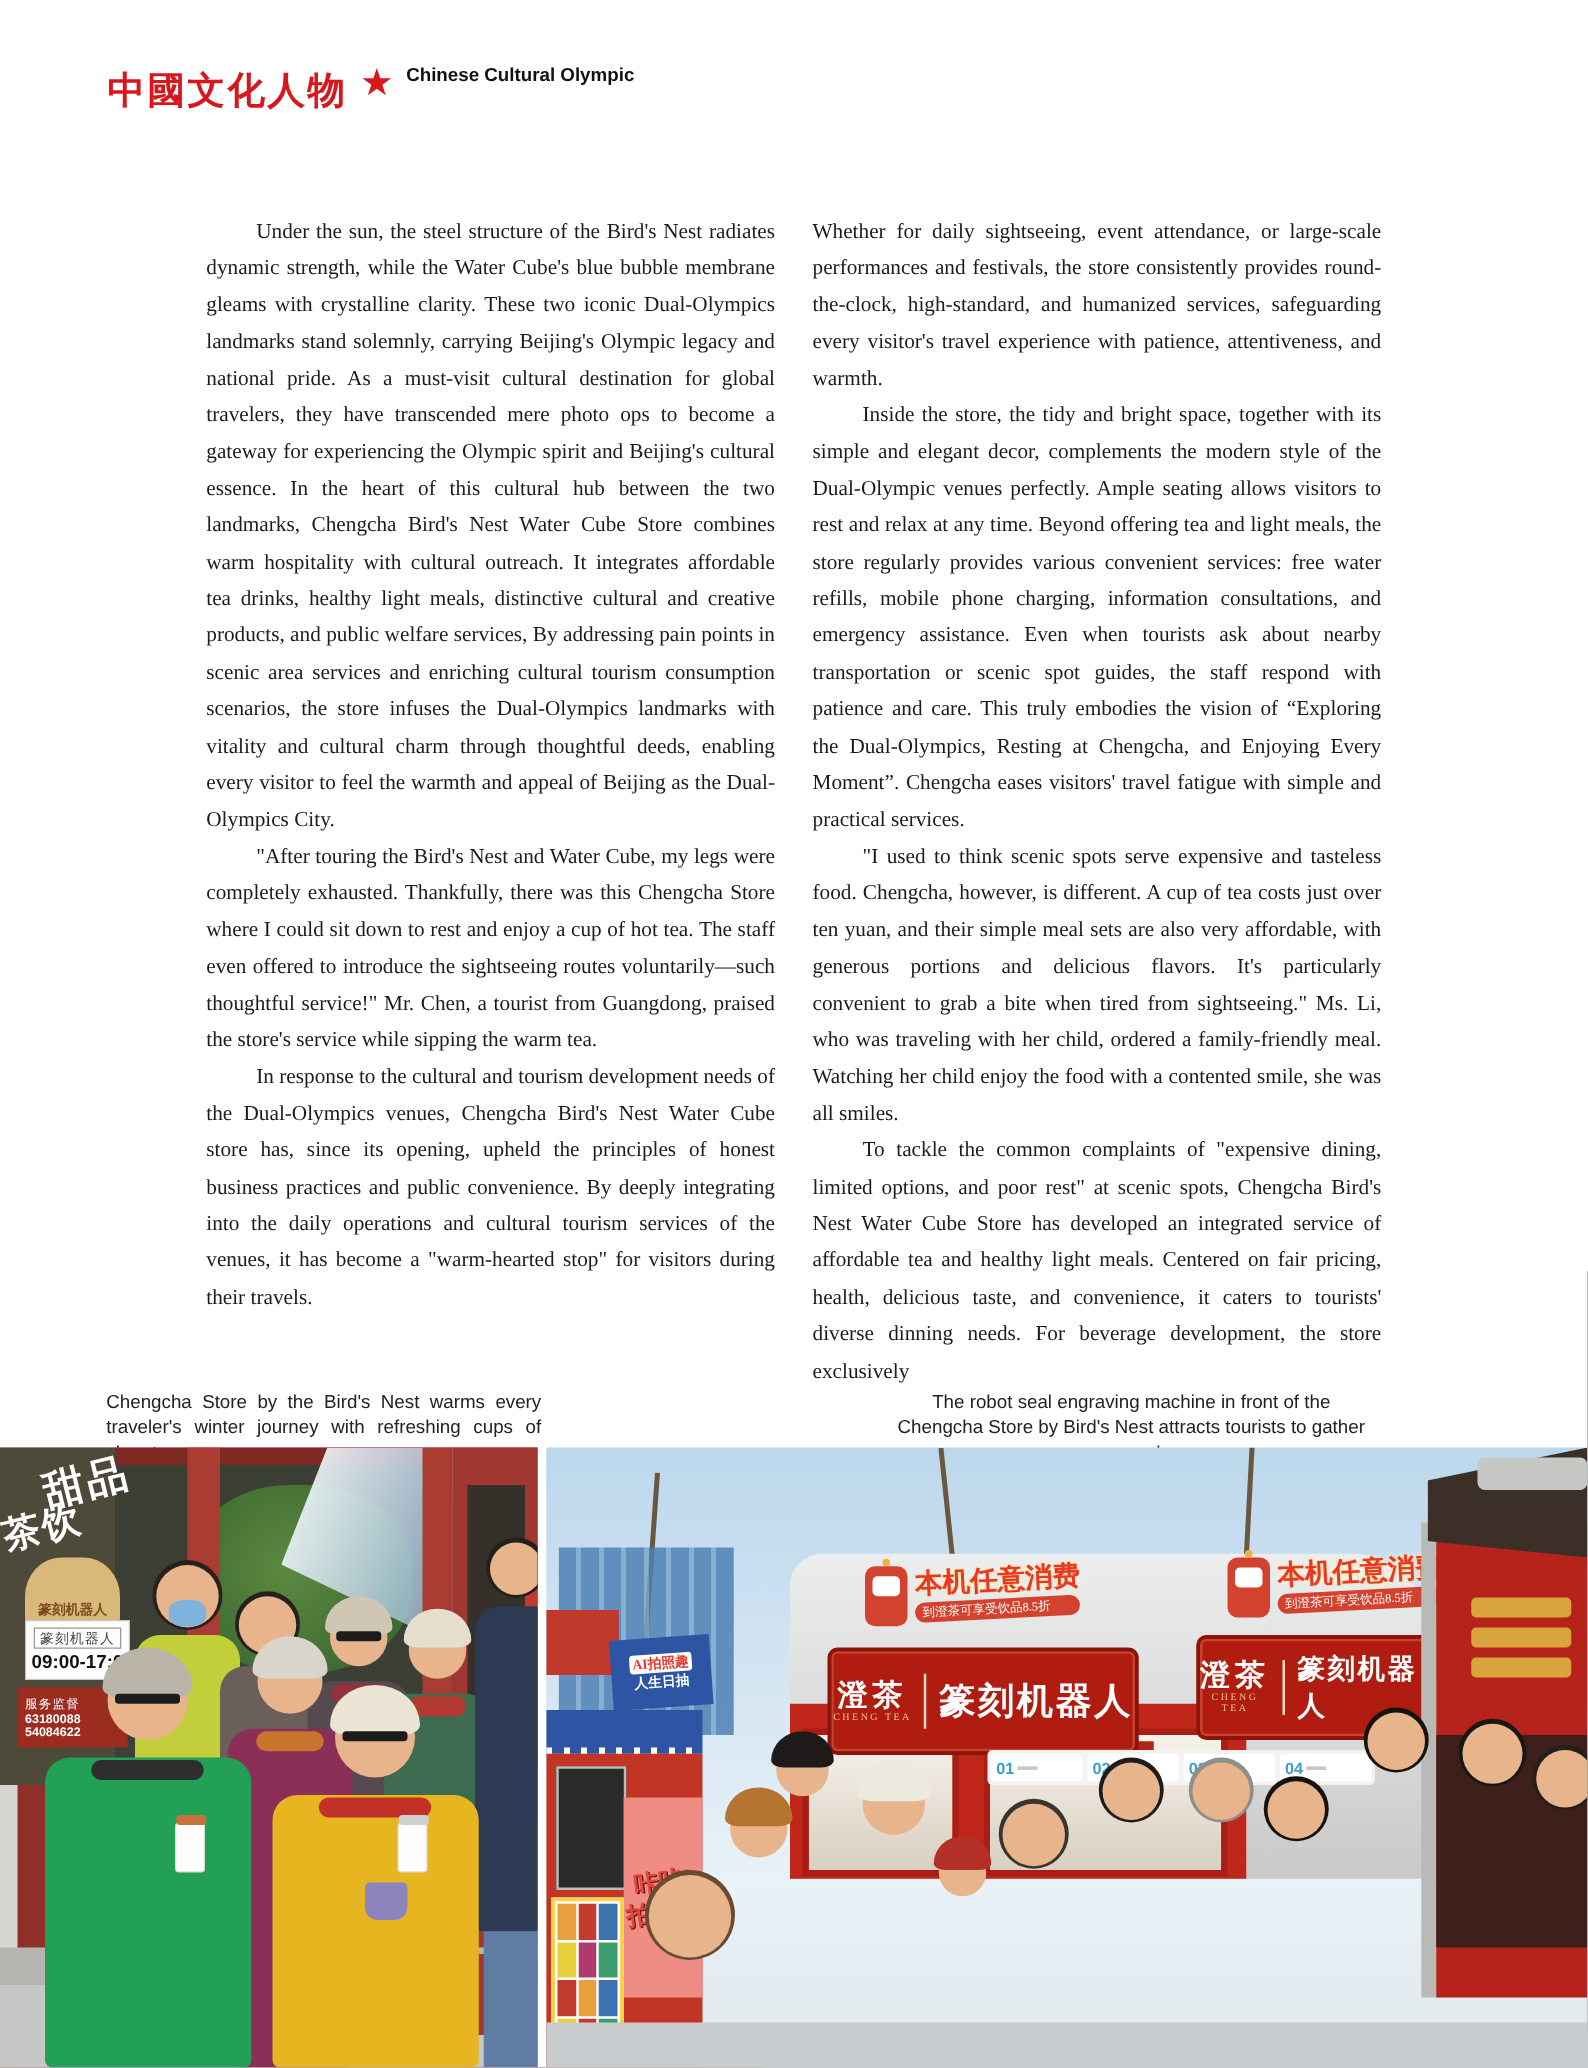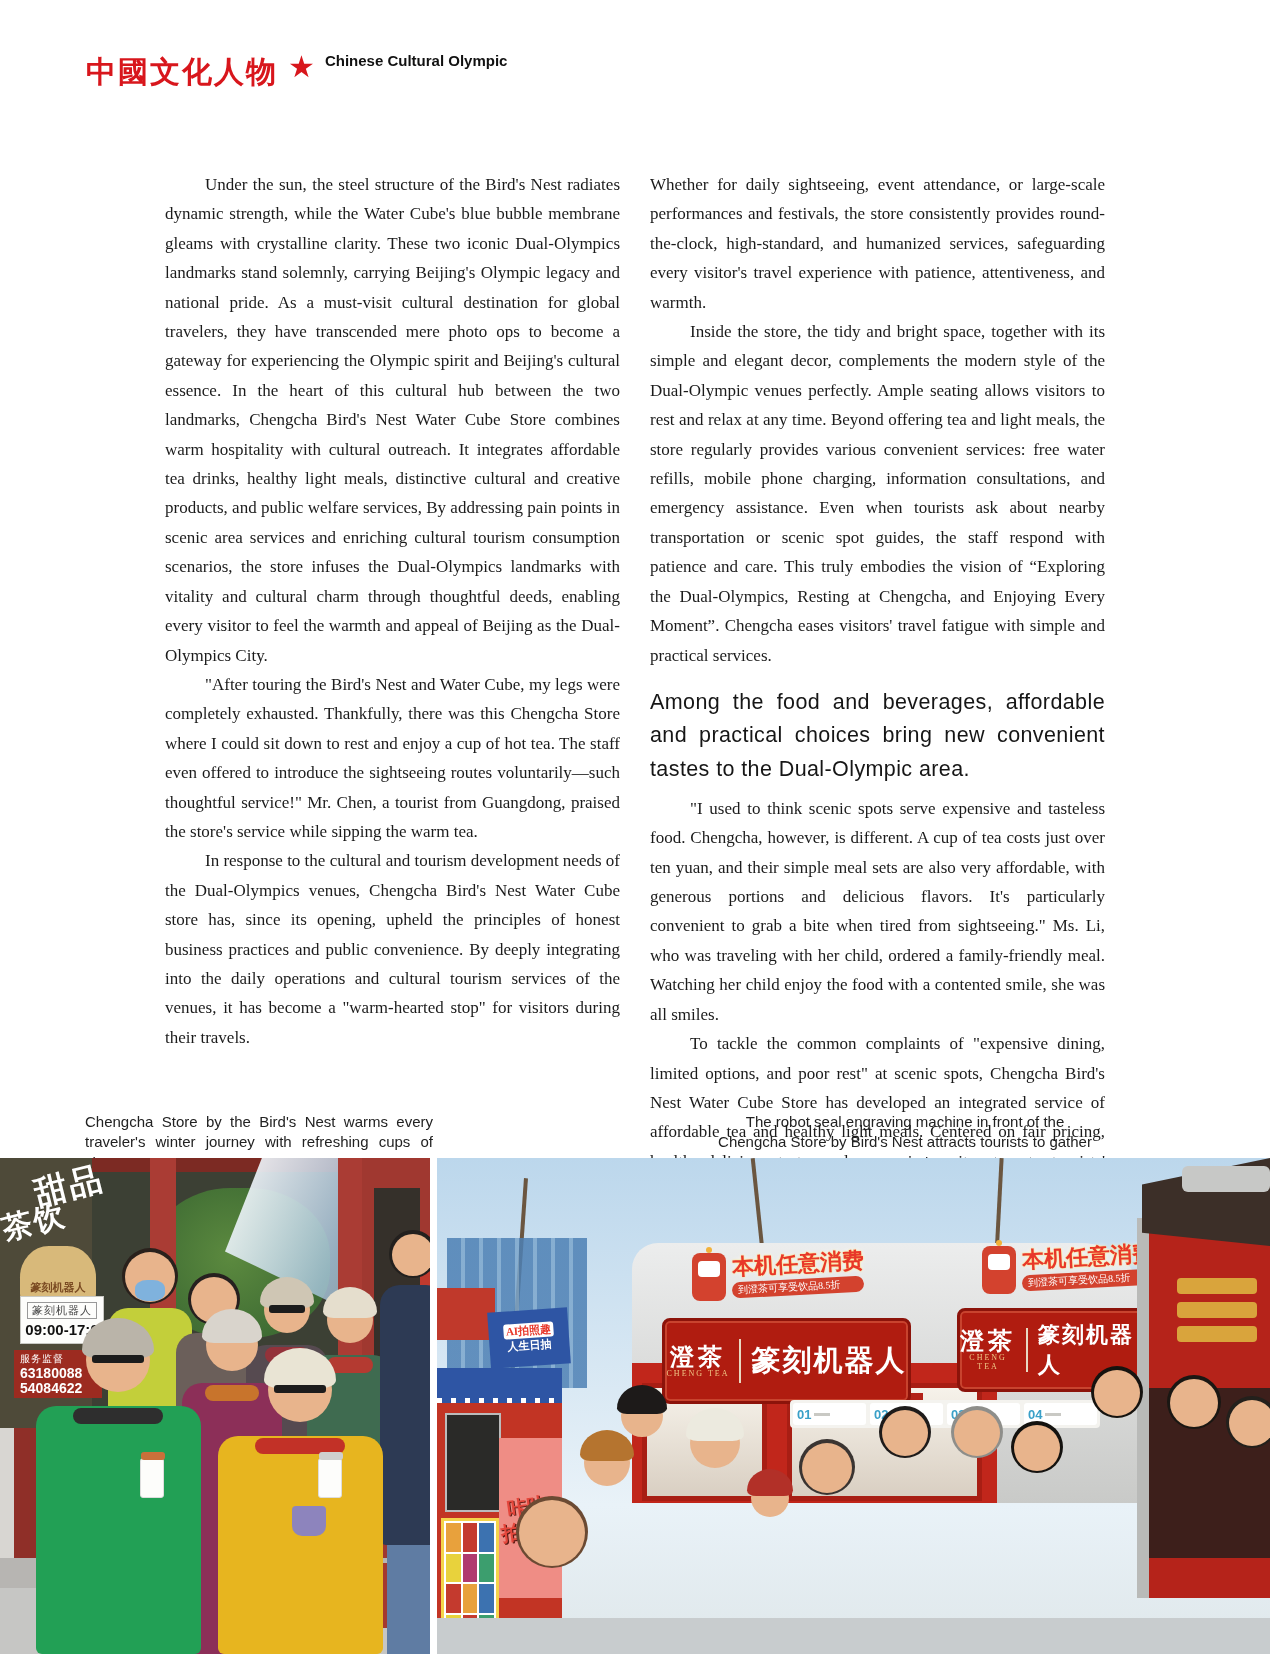--- a/index.html
+++ b/index.html
@@ -46,21 +46,21 @@
   .lp-cjk{color:#fff;font-weight:bold;transform:rotate(-14deg);font-size:30px;letter-spacing:2px;}
   .lp-gold{left:20px;top:88px;width:76px;height:82px;background:#d8b97a;border-radius:38% 38% 42% 42%;
            display:flex;flex-direction:column;align-items:center;justify-content:center;color:#7a4a22;font-size:11px;font-weight:bold;}
   .lp-hours{left:20px;top:138px;width:82px;height:46px;background:#fdfdfb;border:1px solid #c9c9c4;
             display:flex;flex-direction:column;align-items:center;justify-content:center;gap:2px;}
   .lp-hours .lbl{font-size:11px;color:#444;border:1px solid #999;padding:0 4px;letter-spacing:1px;}
   .lp-hours .val{font-family:"Liberation Sans",sans-serif;font-size:15px;font-weight:bold;color:#111;white-space:nowrap;}
   .lp-hot{left:14px;top:192px;width:88px;height:48px;background:#9c2b20;color:#fff;
           display:flex;flex-direction:column;align-items:flex-start;justify-content:center;padding-left:6px;box-sizing:border-box;}
   .lp-hot .lbl{font-size:10px;letter-spacing:1px;}
-  .lp-hot .num{font-family:"Liberation Sans",sans-serif;font-size:14px;font-weight:bold;line-height:1.1;}
+  .lp-hot .num{font-family:"Liberation Sans",sans-serif;font-size:10px;font-weight:bold;line-height:1.1;}
   
   .rp-bldg{left:10px;top:80px;width:140px;height:150px;background:repeating-linear-gradient(90deg,#4d80b4 0 14px,#7ba6cc 14px 18px);opacity:.85;}
   .rp-tree{width:4px;background:#6b5640;}
   .rp-kiosk{left:195px;top:85px;width:510px;height:260px;background:linear-gradient(#eceded,#c9cac8);border-radius:26px 60px 0 0;}
   .rp-red{left:195px;top:205px;width:365px;height:140px;background:#c1261b;}
   .rp-glass{top:225px;height:118px;background:linear-gradient(#f6f2ea,#d9cfc2);border:5px solid #a81e14;box-sizing:border-box;}
   .rp-vtext{writing-mode:vertical-rl;color:#fff;background:#b32218;font-size:10px;padding:4px 1px;letter-spacing:2px;}
   .rp-sign{background:#b01c10;border:3px solid #8c130a;border-radius:8px;box-shadow:0 0 0 2px #c8432e inset;
            display:flex;align-items:center;justify-content:center;gap:10px;color:#fff;}
   .rp-sign .zh{font-size:24px;font-weight:bold;letter-spacing:4px;line-height:1;text-align:center;}
@@ -126,21 +126,20 @@
 
   <div class="columns">
     <div class="col">
       <p>Under the sun, the steel structure of the Bird's Nest radiates dynamic strength, while the Water Cube's blue bubble membrane gleams with crystalline clarity. These two iconic Dual-Olympics landmarks stand solemnly, carrying Beijing's Olympic legacy and national pride. As a must-visit cultural destination for global travelers, they have transcended mere photo ops to become a gateway for experiencing the Olympic spirit and Beijing's cultural essence. In the heart of this cultural hub between the two landmarks, Chengcha Bird's Nest Water Cube Store combines warm hospitality with cultural outreach. It integrates affordable tea drinks, healthy light meals, distinctive cultural and creative products, and public welfare services, By addressing pain points in scenic area services and enriching cultural tourism consumption scenarios, the store infuses the Dual-Olympics landmarks with vitality and cultural charm through thoughtful deeds, enabling every visitor to feel the warmth and appeal of Beijing as the Dual-Olympics City.</p>
       <p>"After touring the Bird's Nest and Water Cube, my legs were completely exhausted. Thankfully, there was this Chengcha Store where I could sit down to rest and enjoy a cup of hot tea. The staff even offered to introduce the sightseeing routes voluntarily—such thoughtful service!"  Mr. Chen, a tourist from Guangdong, praised the store's service while sipping the warm tea.</p>
       <p>In response to the cultural and tourism development needs of the Dual-Olympics venues, Chengcha Bird's Nest Water Cube store has, since its opening, upheld the principles of honest business practices and public convenience. By deeply integrating into the daily operations and cultural tourism services of the venues, it has become a "warm-hearted stop" for visitors during their travels.</p>
     </div>
     <div class="col">
       <p class="noindent">Whether for daily sightseeing, event attendance, or large-scale performances and festivals, the store consistently provides round-the-clock, high-standard, and humanized services, safeguarding every visitor's travel experience with patience, attentiveness, and warmth.</p>
       <p>Inside the store, the tidy and bright space, together with its simple and elegant decor, complements the modern style of the Dual-Olympic venues perfectly. Ample seating allows visitors to rest and relax at any time. Beyond offering tea and light meals, the store regularly provides various convenient services: free water refills, mobile phone charging, information consultations, and emergency assistance. Even when tourists ask about nearby transportation or scenic spot guides, the staff respond with patience and care. This truly embodies the vision of “Exploring the Dual-Olympics, Resting at Chengcha, and Enjoying Every Moment”. Chengcha eases visitors' travel fatigue with simple and practical services.</p>
-      <div class="subhead">Among the food and beverages, affordable and practical choices bring new convenient tastes to the Dual-Olympic area.</div>
       <p>"I used to think scenic spots serve expensive and tasteless food. Chengcha, however, is different. A cup of tea costs just over ten yuan, and their simple meal sets are also very affordable, with generous portions and delicious flavors. It's particularly convenient to grab a bite when tired from sightseeing." Ms. Li, who was traveling with her child, ordered a family-friendly meal. Watching her child enjoy the food with a contented smile, she was all smiles.</p>
       <p>To tackle the common complaints of "expensive dining, limited options, and poor rest" at scenic spots, Chengcha Bird's Nest Water Cube Store has developed an integrated service of affordable tea and healthy light meals. Centered on fair pricing, health, delicious taste, and convenience, it caters to tourists' diverse dinning needs. For beverage development, the store exclusively</p>
     </div>
   </div>
 
   <div class="caption left">Chengcha Store by the Bird's Nest warms every traveler's winter journey with refreshing cups of clear tea.</div>
   <div class="caption right">The robot seal engraving machine in front of the Chengcha Store by Bird's Nest attracts tourists to gather around</div>
 
   <div class="photo lp">
     <div class="abs lp-winL"></div>

